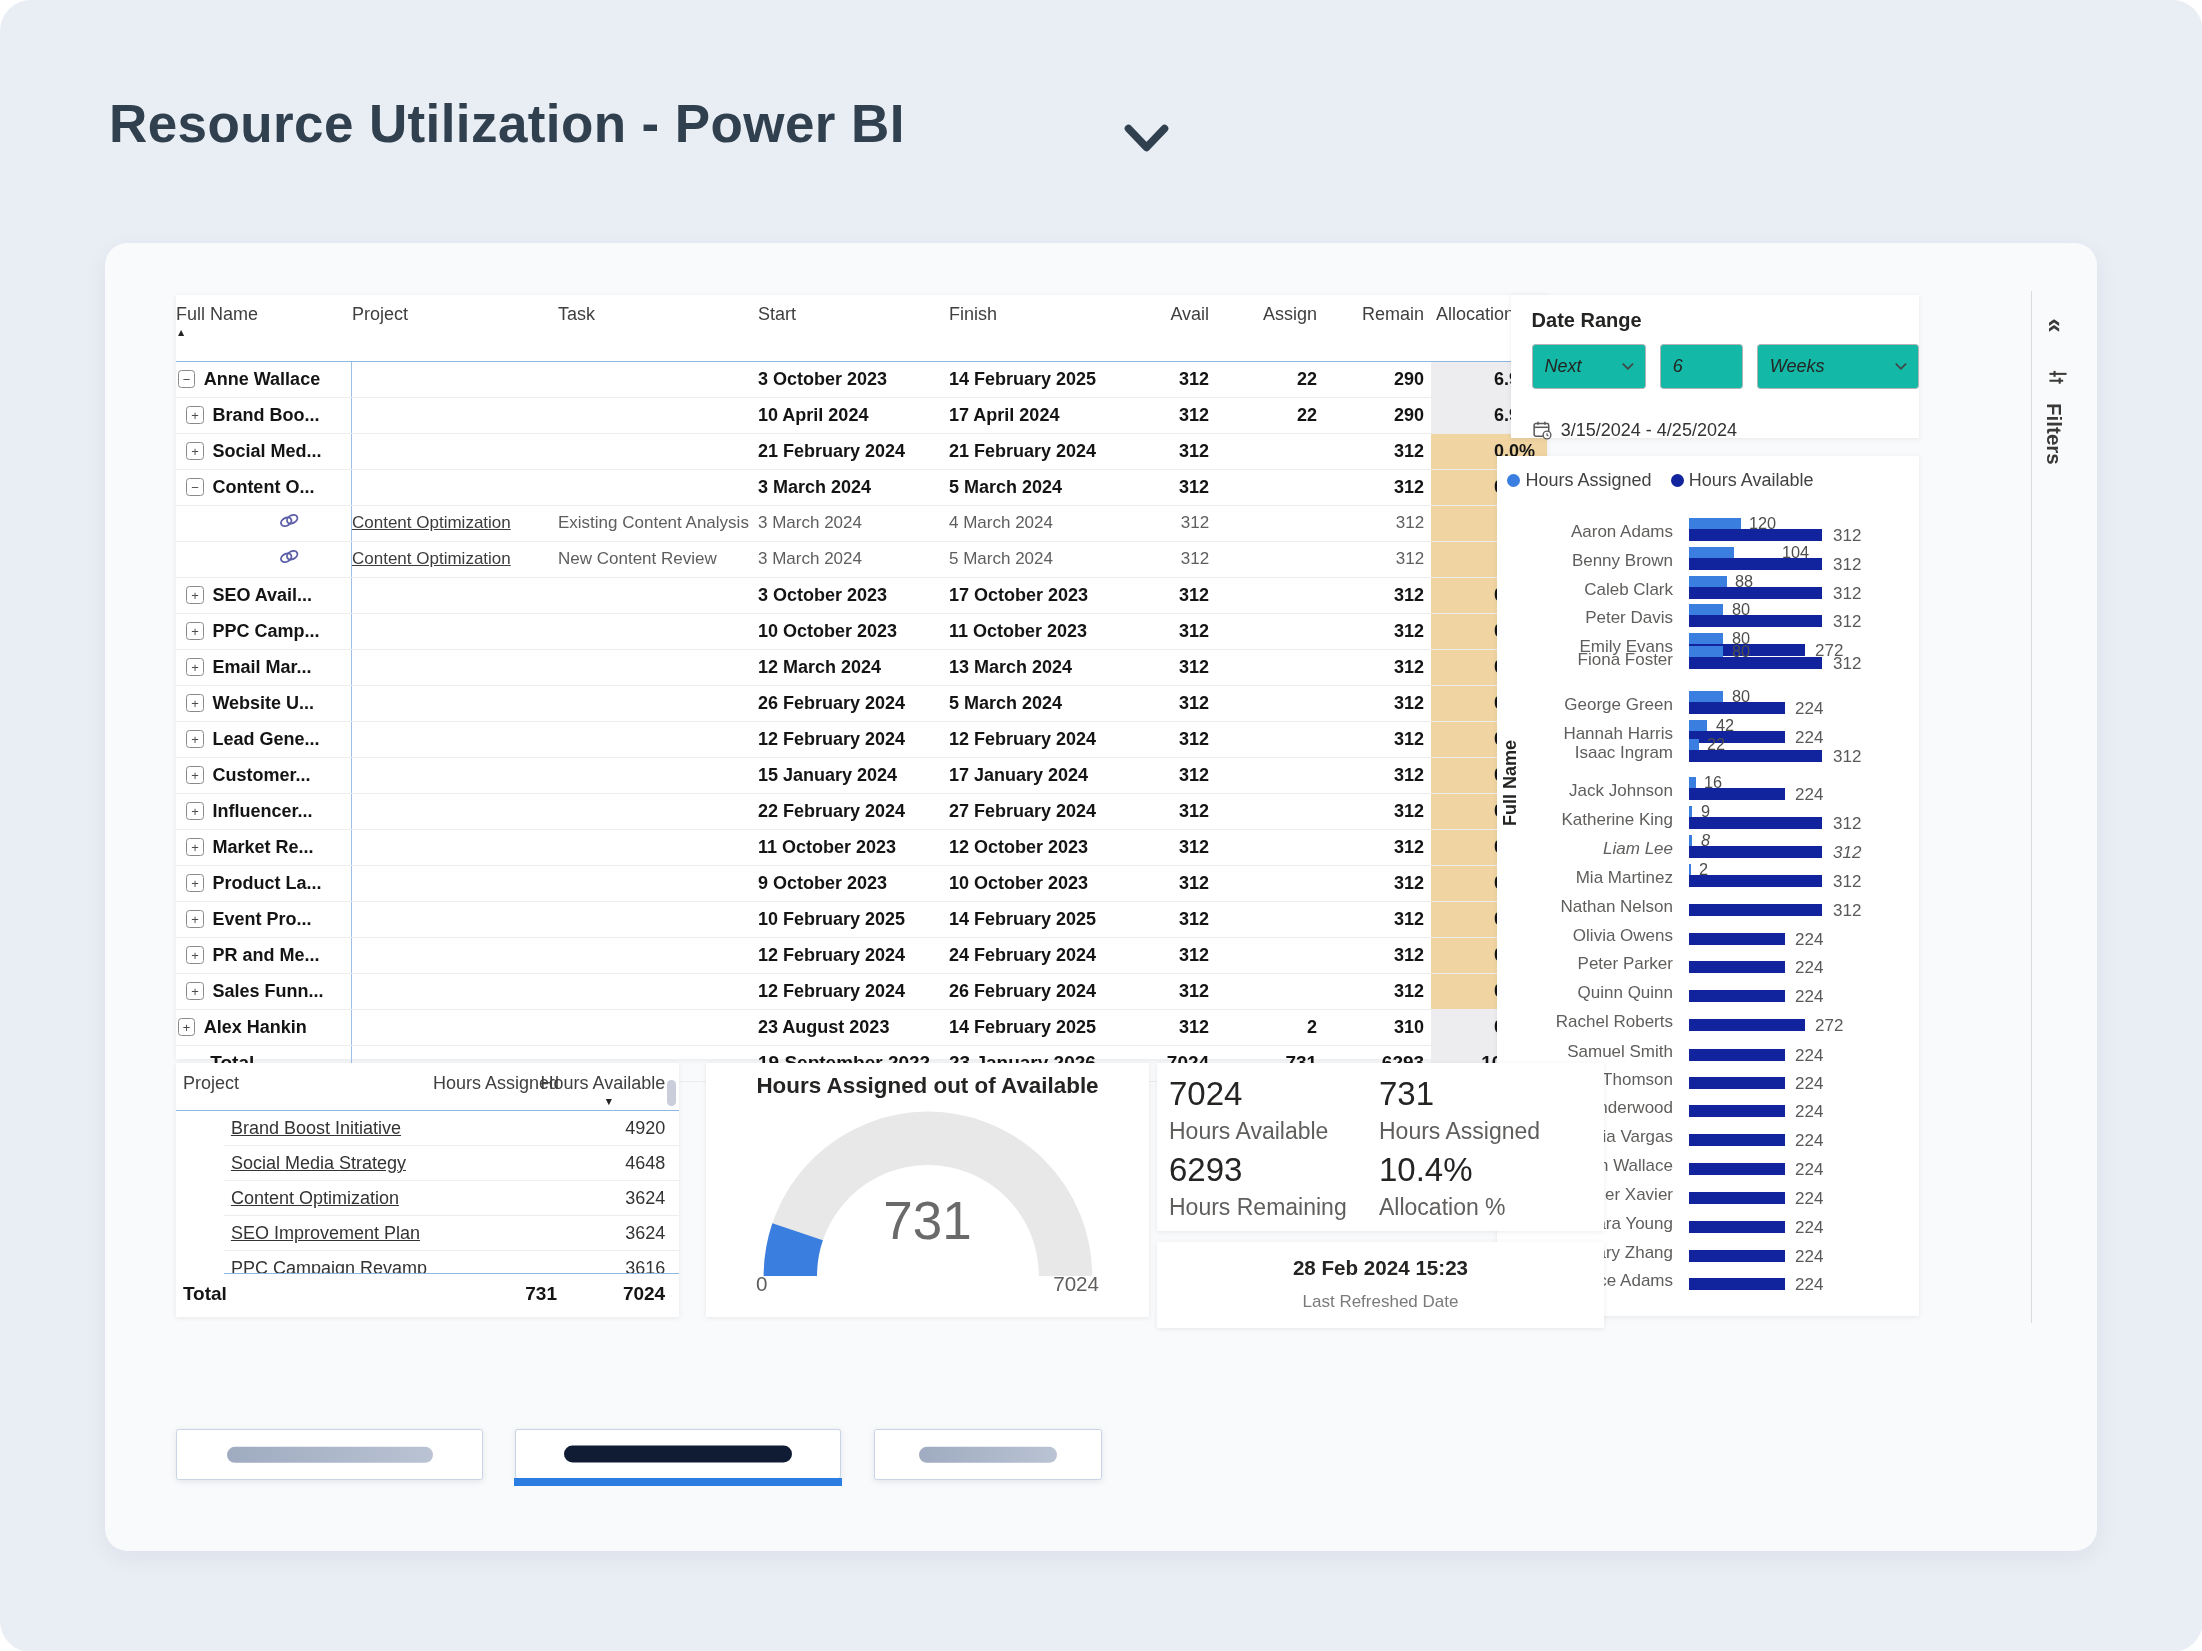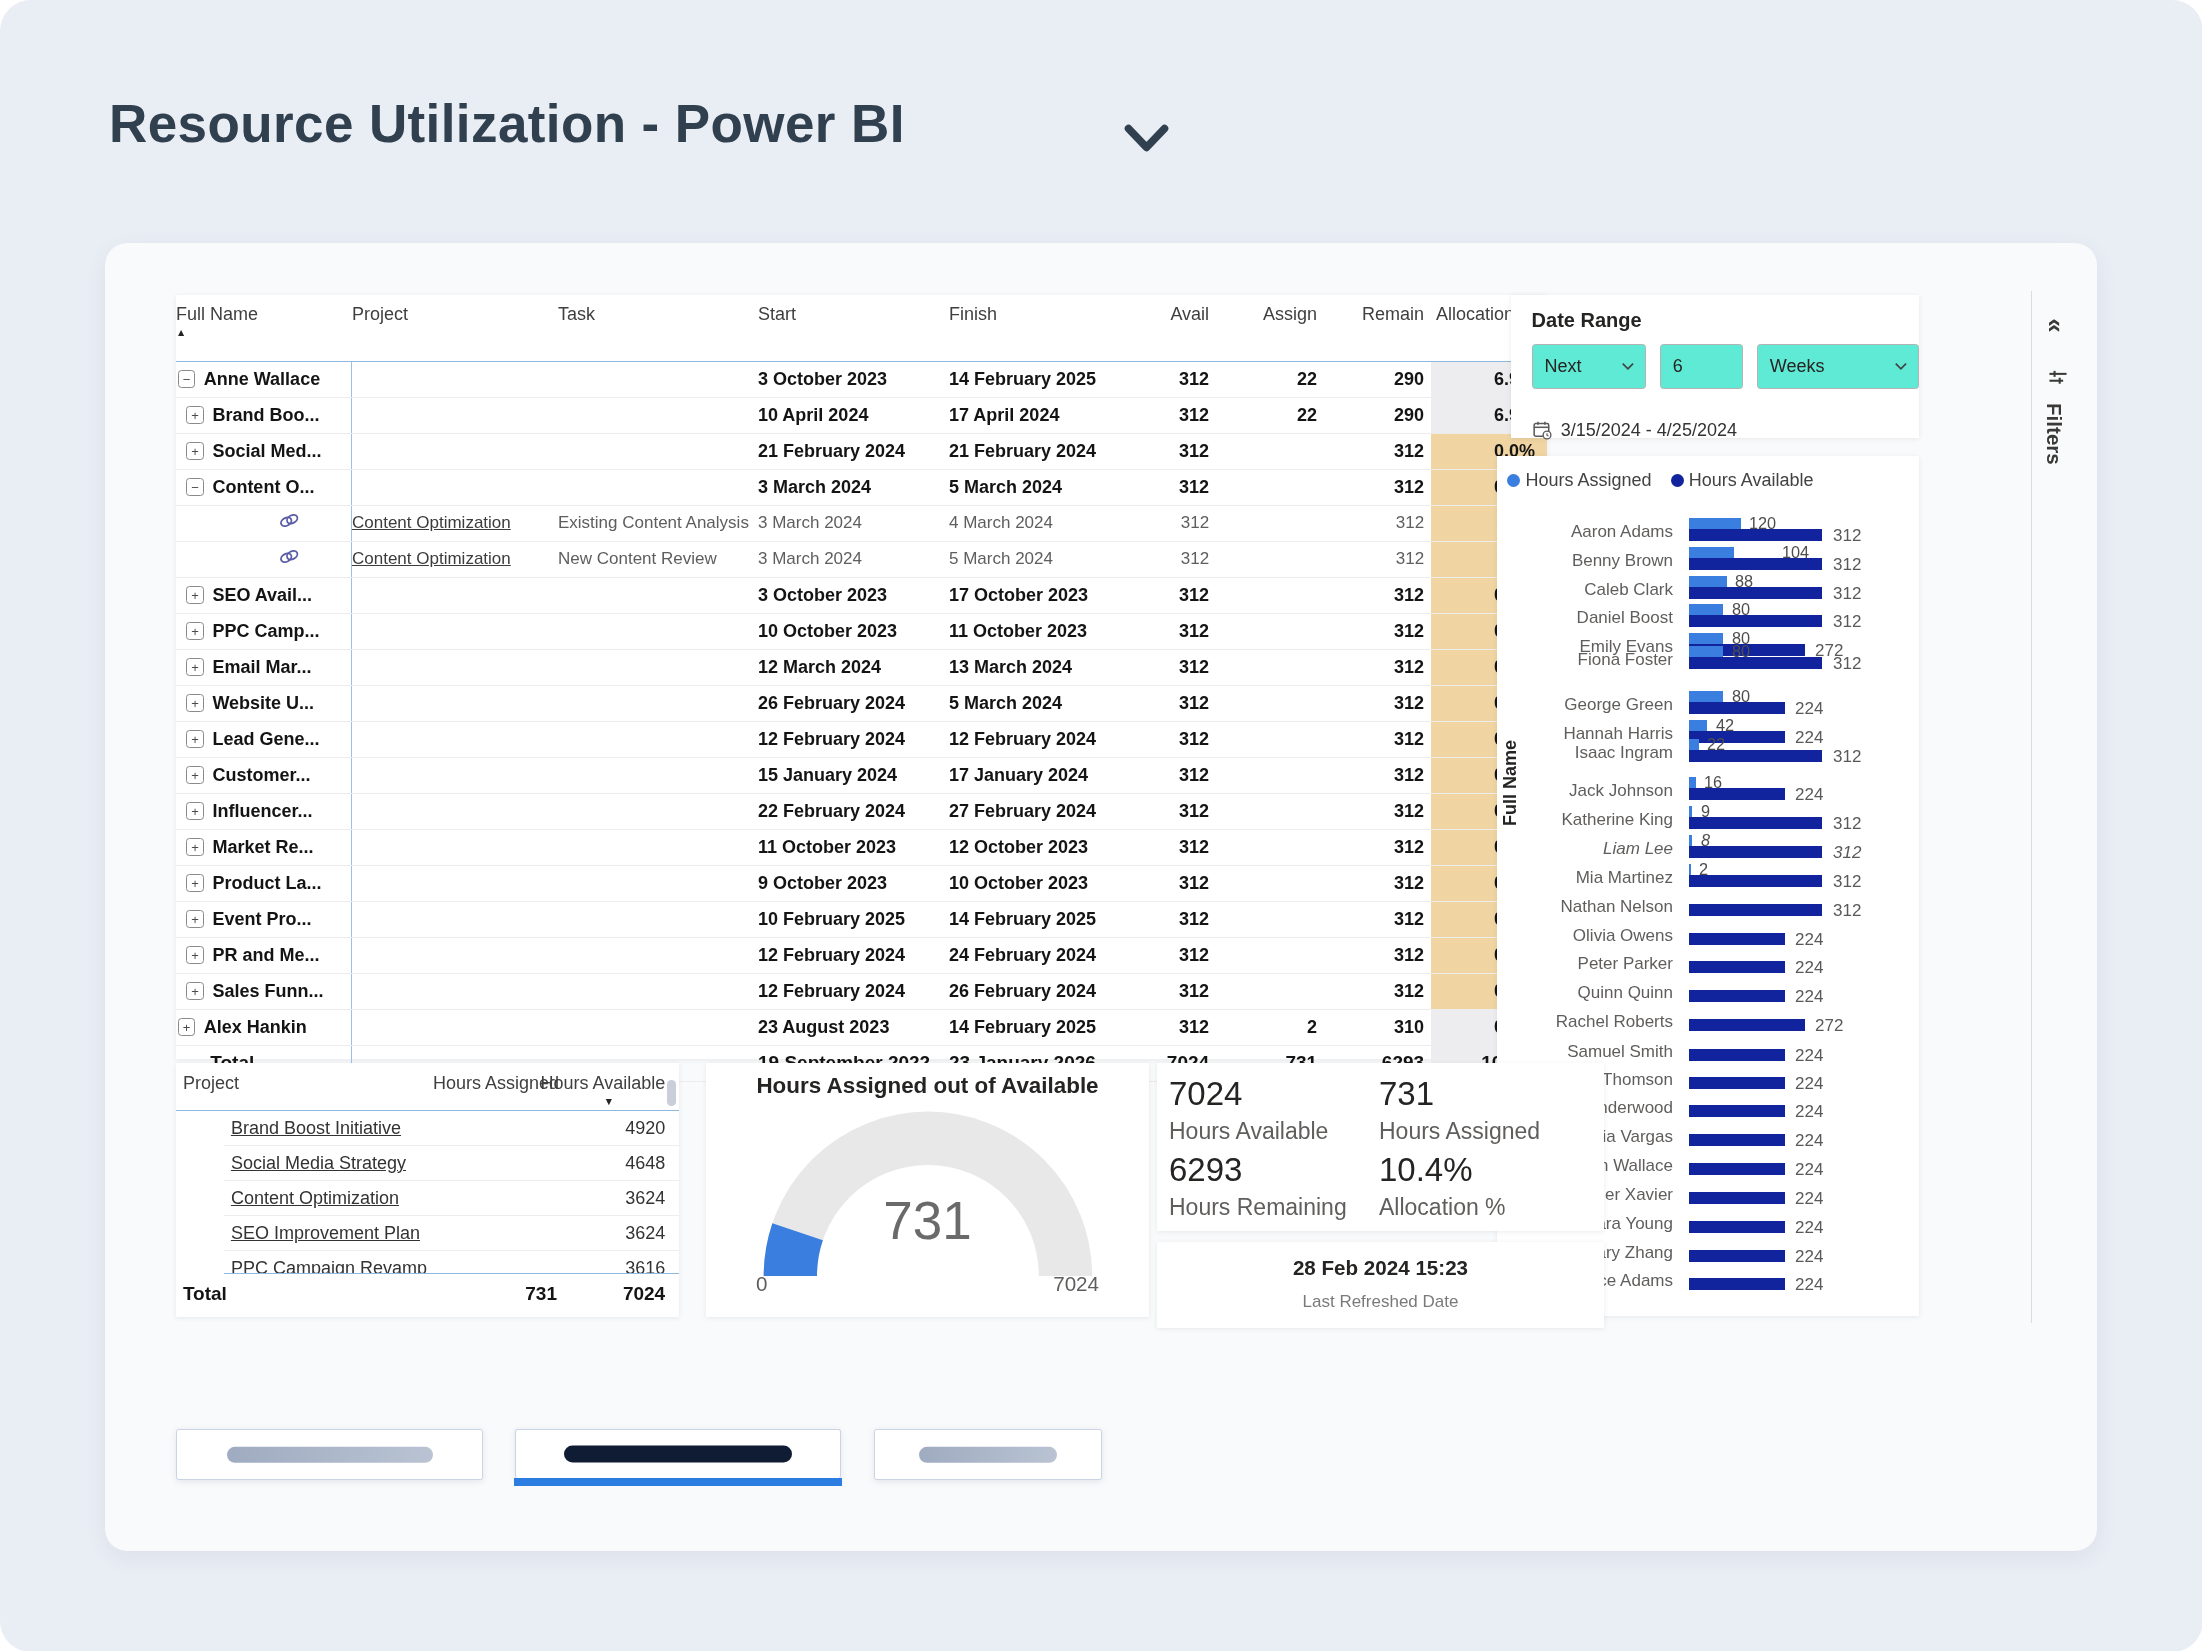--- a/index.html
+++ b/index.html
@@ -34,21 +34,21 @@
             font-weight:normal;line-height:1;background:#fff;cursor:pointer;}
   .link-ic{flex:0 0 auto;margin-left:102px;}
   .proj-link{text-decoration:underline;color:#3C3C3C;cursor:pointer;}
   .m-row.total{font-size:19px;}
   .m-row .name-pad0{padding-left:1.7px;}
   
   .daterange{left:1406px;top:52px;width:408px;height:143px;padding:13.8px 0 0 20.6px;box-sizing:border-box;}
   .dr-title{font-size:20px;font-weight:bold;color:#252423;}
   .dr-controls{display:flex;gap:13.8px;margin-top:12px;}
   .dr-box{height:43px;border:1.3px solid #B3B3B3;border-radius:3.4px;display:flex;align-items:center;
-          justify-content:space-between;padding:0 10.3px 0 12px;font-size:18px;color:#252423;background:#5eead4;cursor:pointer;}
+          justify-content:space-between;padding:0 10.3px 0 12px;font-size:18px;color:#252423;background:#14b8a6;cursor:pointer;font-style:italic;}
   .dr-sel1{width:90px;} .dr-count{width:59px;cursor:text;} .dr-sel2{width:138px;}
   .dr-range{display:flex;align-items:center;gap:8.6px;margin-top:31px;font-size:18px;color:#333;}
   
   .barchart{left:1392px;top:213px;width:422px;height:860px;}
   .legend{position:absolute;left:10.3px;top:13.8px;display:flex;gap:19px;font-size:18px;color:#424242;}
   .legend .li{display:flex;align-items:center;gap:5.2px;}
   .dot{width:13px;height:13px;border-radius:50%;}
   .y-title{position:absolute;left:3.4px;top:370px;transform:rotate(-90deg);transform-origin:left top;
            font-size:18px;color:#252423;font-weight:bold;white-space:nowrap;}
   .bc-area{position:absolute;left:0;top:60px;right:0;bottom:0;}
@@ -484,21 +484,21 @@
             <div class="lbl-b" style="left: 336px;">312</div>
           </div>
           <div class="bc-row" style="top: 58px;">
             <div class="bc-name">Caleb Clark</div>
             <div class="bar-a" style="width: 38px;"></div>
             <div class="lbl-a" style="left: 238px;">88</div>
             <div class="bar-b" style="width: 133px;"></div>
             <div class="lbl-b" style="left: 336px;">312</div>
           </div>
           <div class="bc-row" style="top: 86px;">
-            <div class="bc-name">Daniel Boost</div>
+            <div class="bc-name">Peter Davis</div>
             <div class="bar-a" style="width: 34px;"></div>
             <div class="lbl-a" style="left: 235px;">80</div>
             <div class="bar-b" style="width: 133px;"></div>
             <div class="lbl-b" style="left: 336px;">312</div>
           </div>
           <div class="bc-row" style="top: 115px;">
             <div class="bc-name">Emily Evans</div>
             <div class="bar-a" style="width: 34px;"></div>
             <div class="lbl-a" style="left: 235px;">80</div>
             <div class="bar-b" style="width: 116px;"></div>

